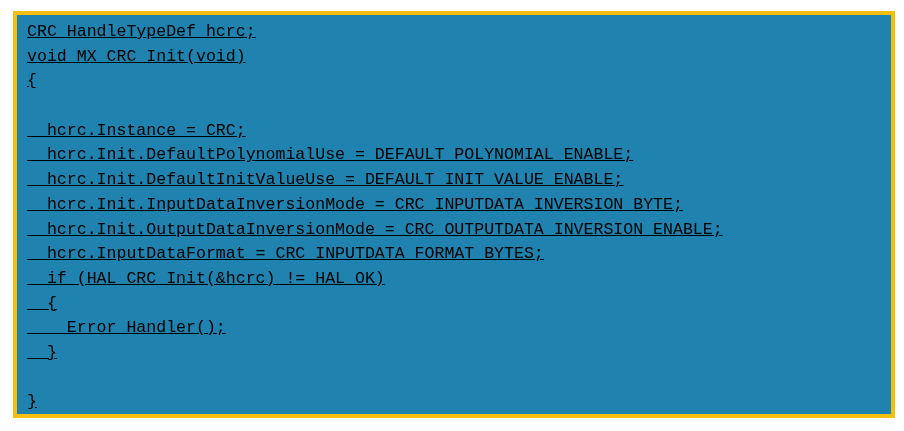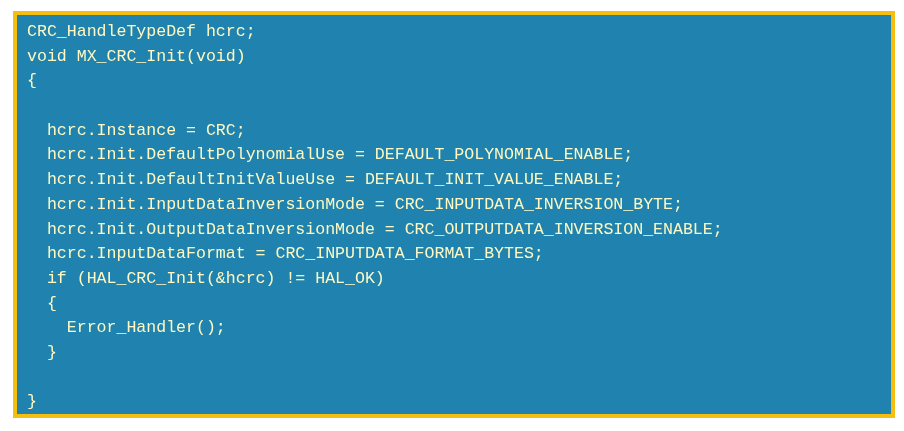--- a/index.html
+++ b/index.html
@@ -17,26 +17,27 @@
       width: 874px;
       height: 399px;
       border: 4px solid #f5bf0f;
       background: #2082ae;
     }
     .code {
       position: absolute;
       left: 10px;
       top: 5px;
       margin: 0;
-      color: #fef9c3;
+      color: #000000;
       font-family: "Liberation Mono", "DejaVu Sans Mono", monospace;
       font-size: 16.6px;
       line-height: 24.7px;
       white-space: pre;
       letter-spacing: -0.02px;
+      text-decoration: underline;
     }
     .line {
       display: block;
       height: 24.7px;
     }
   </style>
 </head>
 <body>
 
 <div class="frame">

